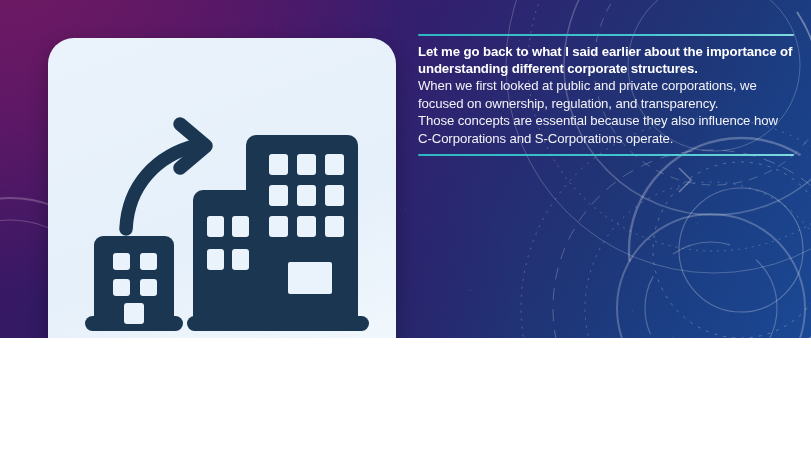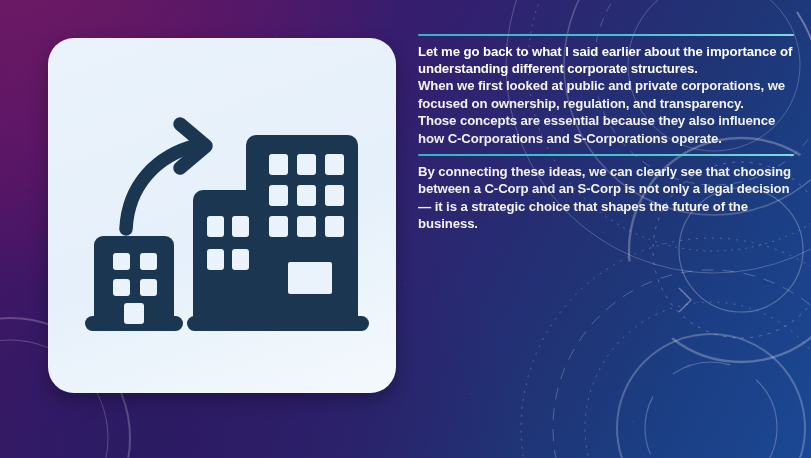--- a/index.html
+++ b/index.html
@@ -7,21 +7,21 @@
   html, body {
     width: 811px;
     height: 458px;
     overflow: hidden;
     font-family: "Liberation Sans", sans-serif;
   }
 
   #slide {
     position: relative;
     width: 811px;
-    height: 458px;
+    height: 338px;
     background:
       radial-gradient(ellipse 620px 520px at 2% -8%,  #6e1a63 0%, rgba(110,26,99,0) 62%),
       radial-gradient(ellipse 560px 470px at 18% 96%, #2b1b63 0%, rgba(43,27,99,0) 66%),
       linear-gradient(118deg,
          #54126a 0%,
          #4a1468 16%,
          #3d1a6d 31%,
          #32206f 45%,
          #282a72 58%,
          #1f3576 72%,
@@ -86,21 +86,21 @@
   .lead {
     color:#ffffff;
     font-weight:bold;
     font-size:13.2px;
     line-height:17.2px;
     letter-spacing:-0.1px;
   }
 
   .body {
     color:#f2f2f7;
-    font-weight:bold;
+    font-weight:normal;
     font-size:13.2px;
     line-height:17.4px;
     letter-spacing:-0.1px;
   }
 </style>
 </head>
 <body>
 
 <div id="slide">
 
@@ -207,18 +207,17 @@
   <div id="narration-column">
 
     <div class="block">
       <div class="divider"></div>
       <p class="lead">Let me go back to what I said earlier about the importance of understanding different corporate structures.</p>
       <p class="body">When we first looked at public and private corporations, we focused on ownership, regulation, and transparency.<br>Those concepts are essential because they also influence how C-Corporations and S-Corporations operate.</p>
     </div>
 
     <div class="block">
       <div class="divider"></div>
-      <p class="body">By connecting these ideas, we can clearly see that choosing between a C-Corp and an S-Corp is not only a legal decision — it is a strategic choice that shapes the future of the business.</p>
     </div>
 
   </div>
 
 </div>
 
 </body></html>

